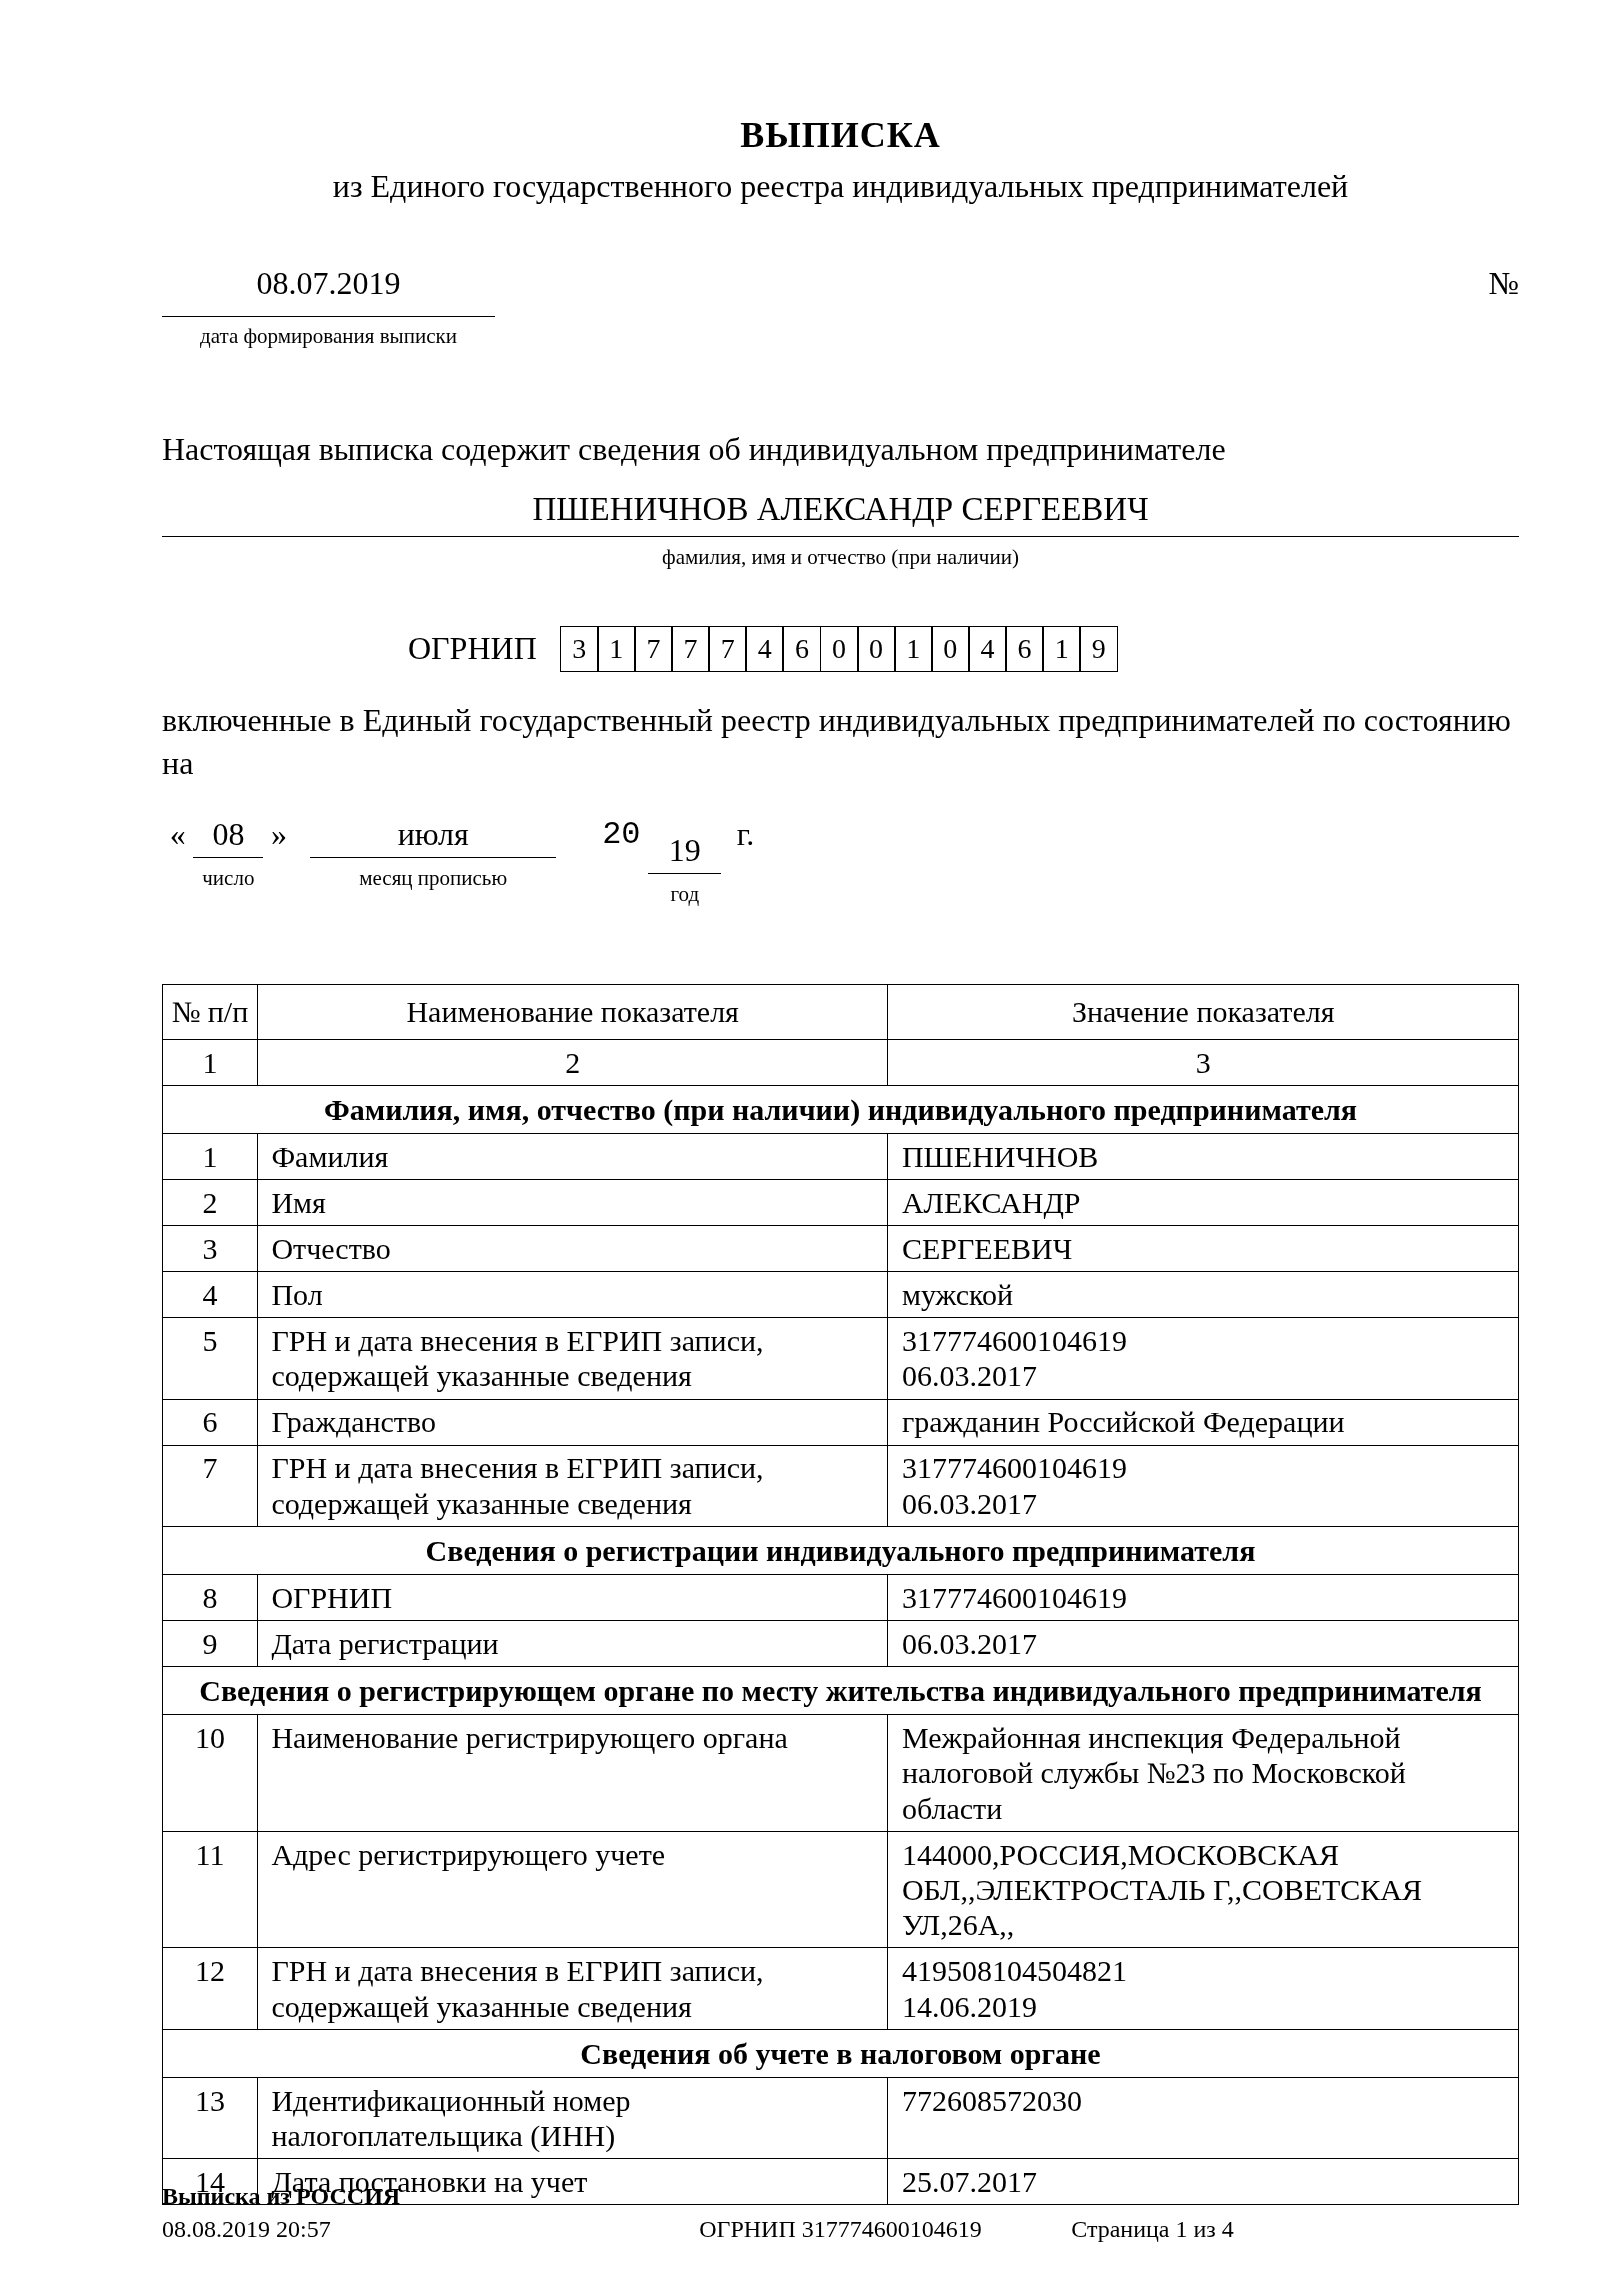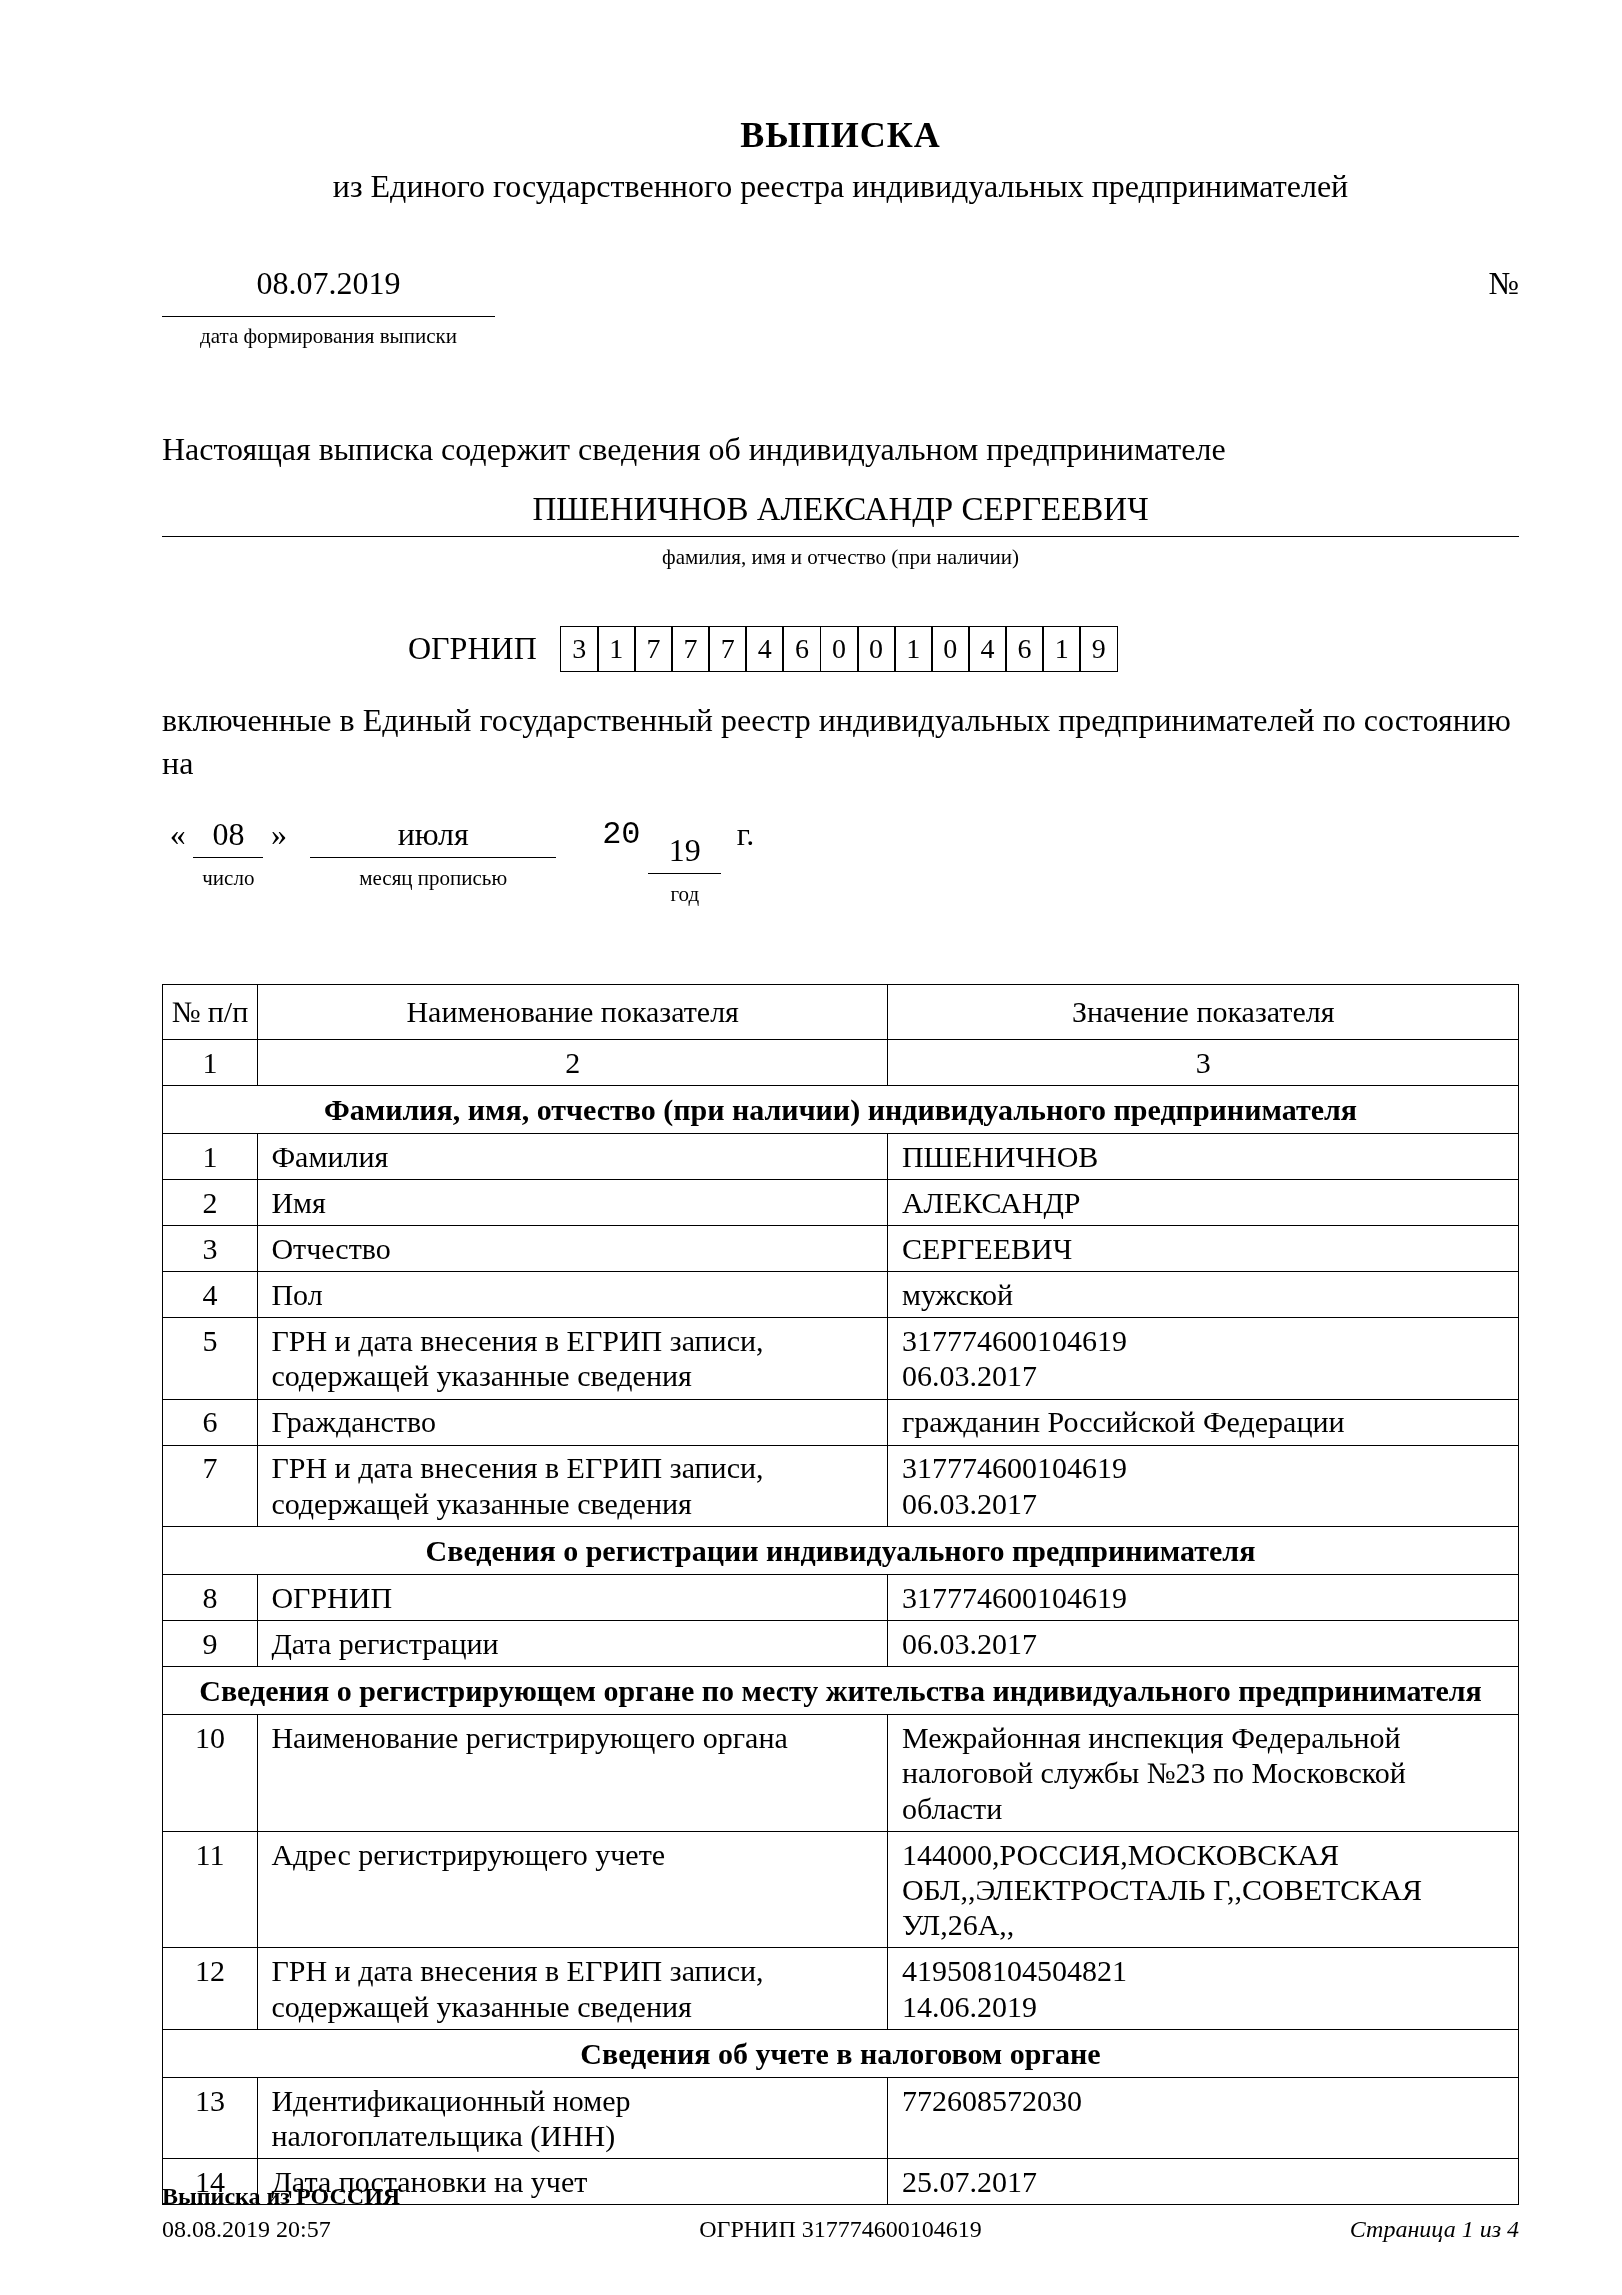--- a/index.html
+++ b/index.html
@@ -69,21 +69,21 @@
   .name-cell, .value-cell { text-align: left; vertical-align: top; padding: 4.8px 9.7px 4.8px 13.5px; white-space: pre-line; }
 
   
   .footer {
     position: absolute; left: 162px; right: 103px; bottom: 50px;
     display: flex; justify-content: space-between; align-items: flex-end;
     font-size: 24px; line-height: 1.35;
   }
   .footer-left { width: 33%; text-align: left; }
   .footer-center { width: 34%; text-align: center; }
-  .footer-right { width: 33%; text-align: right; font-style: italic; }
+  .footer-right { width: 33%; text-align: left; }
   .footer-doc-name { font-weight: bold; }
 </style>
 </head>
 <body>
 
 <div class="page">
 
   <div class="doc-title">ВЫПИСКА</div>
   <div class="doc-subtitle">из Единого государственного реестра индивидуальных предпринимателей</div>
 

